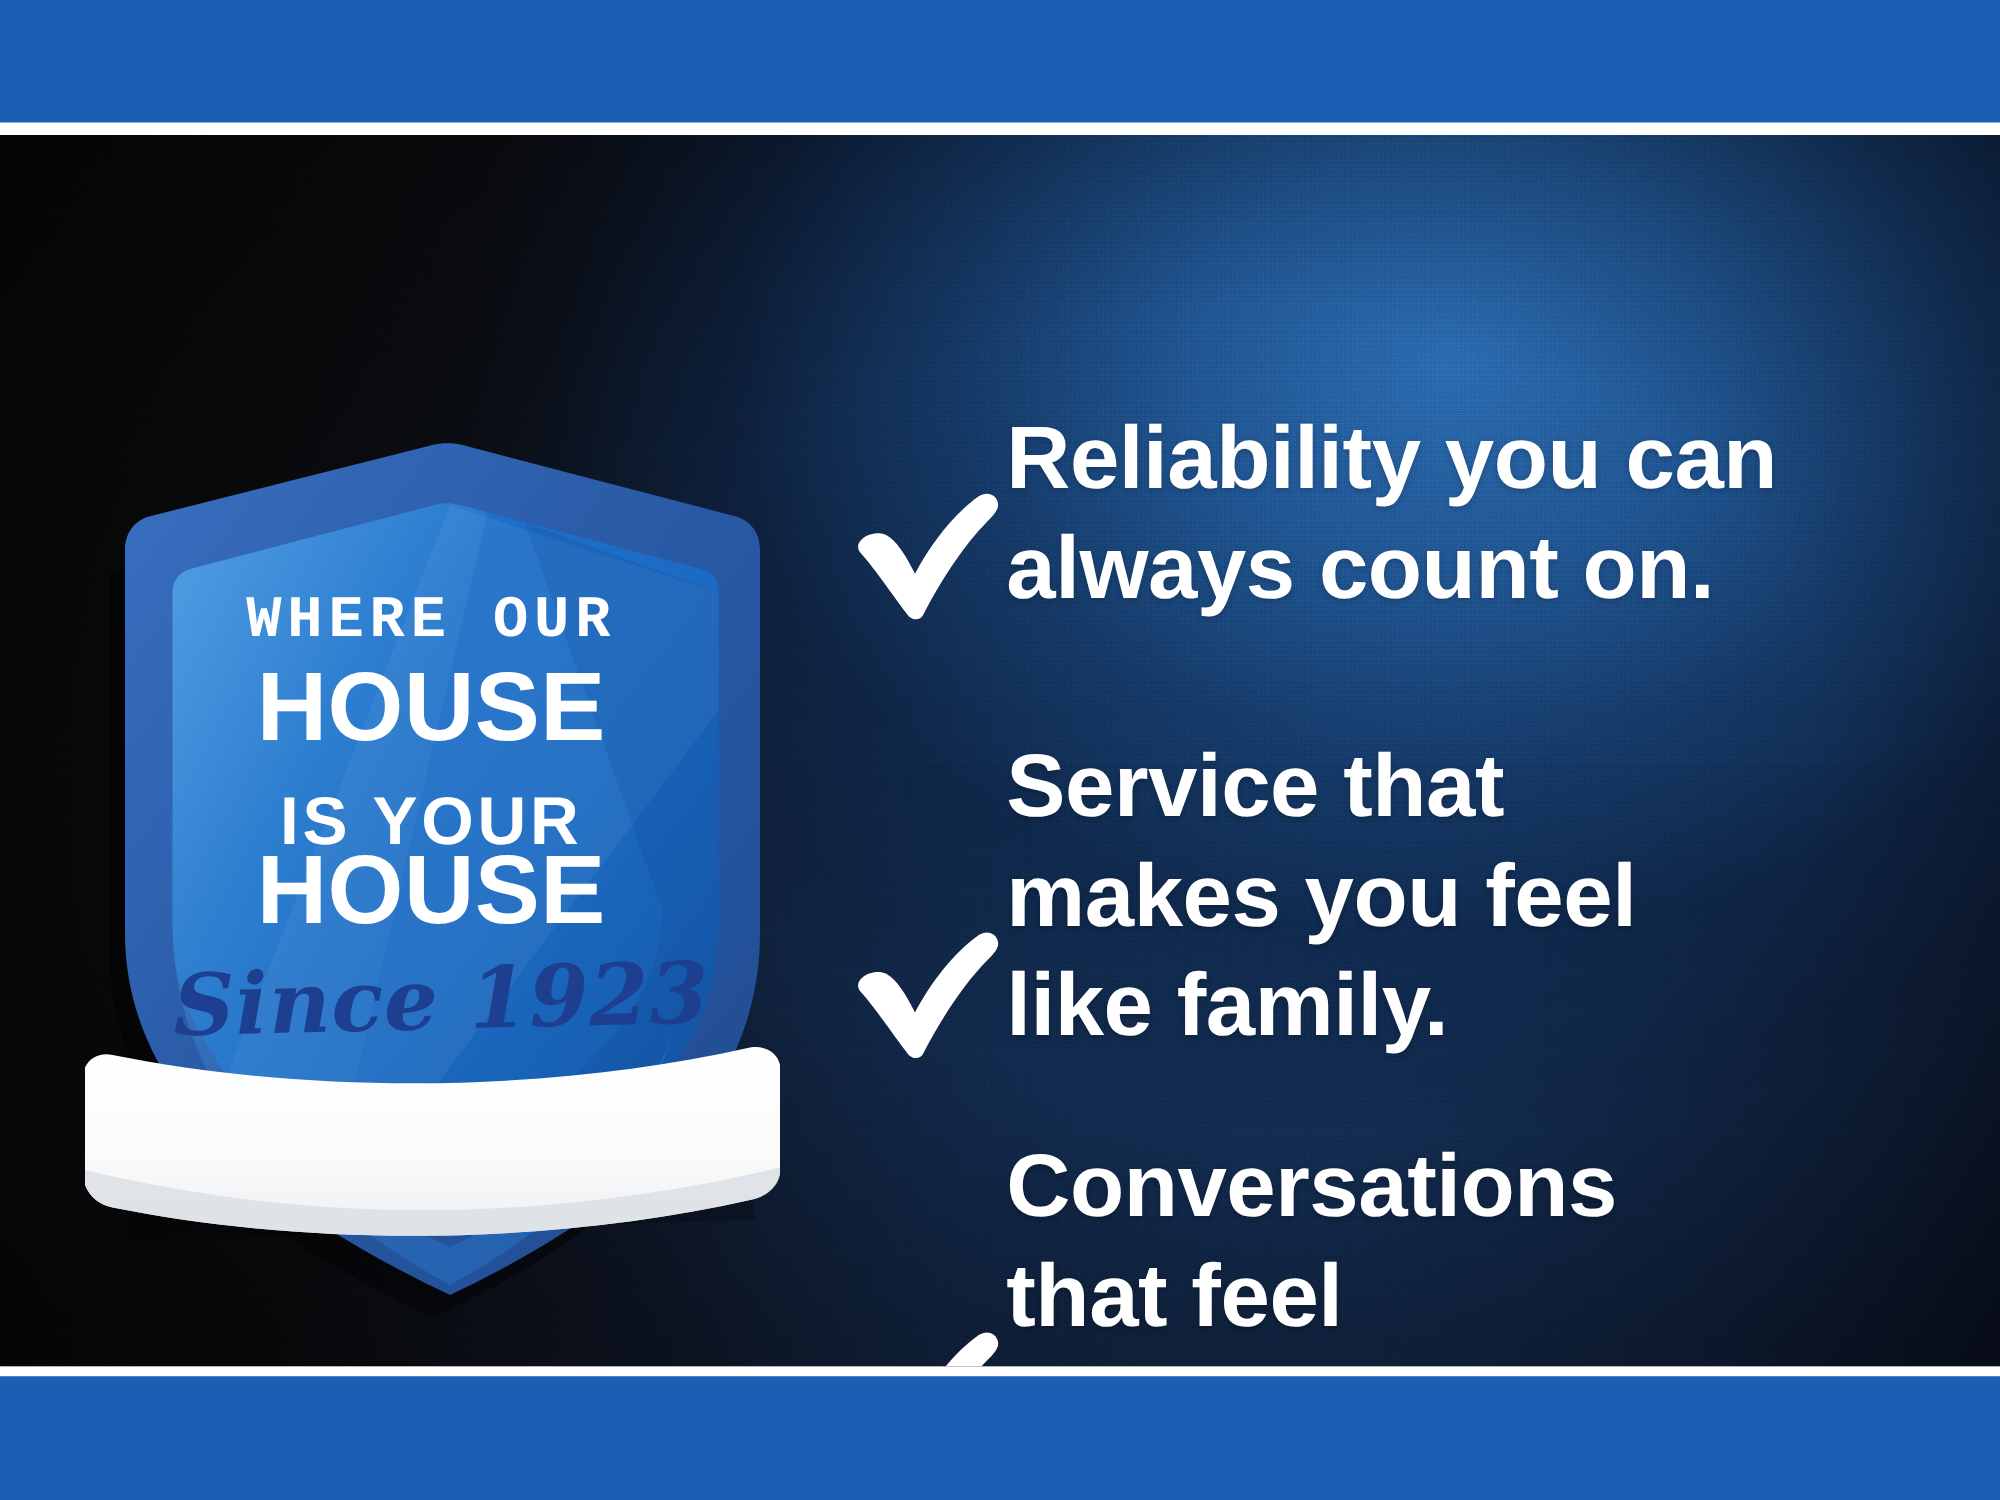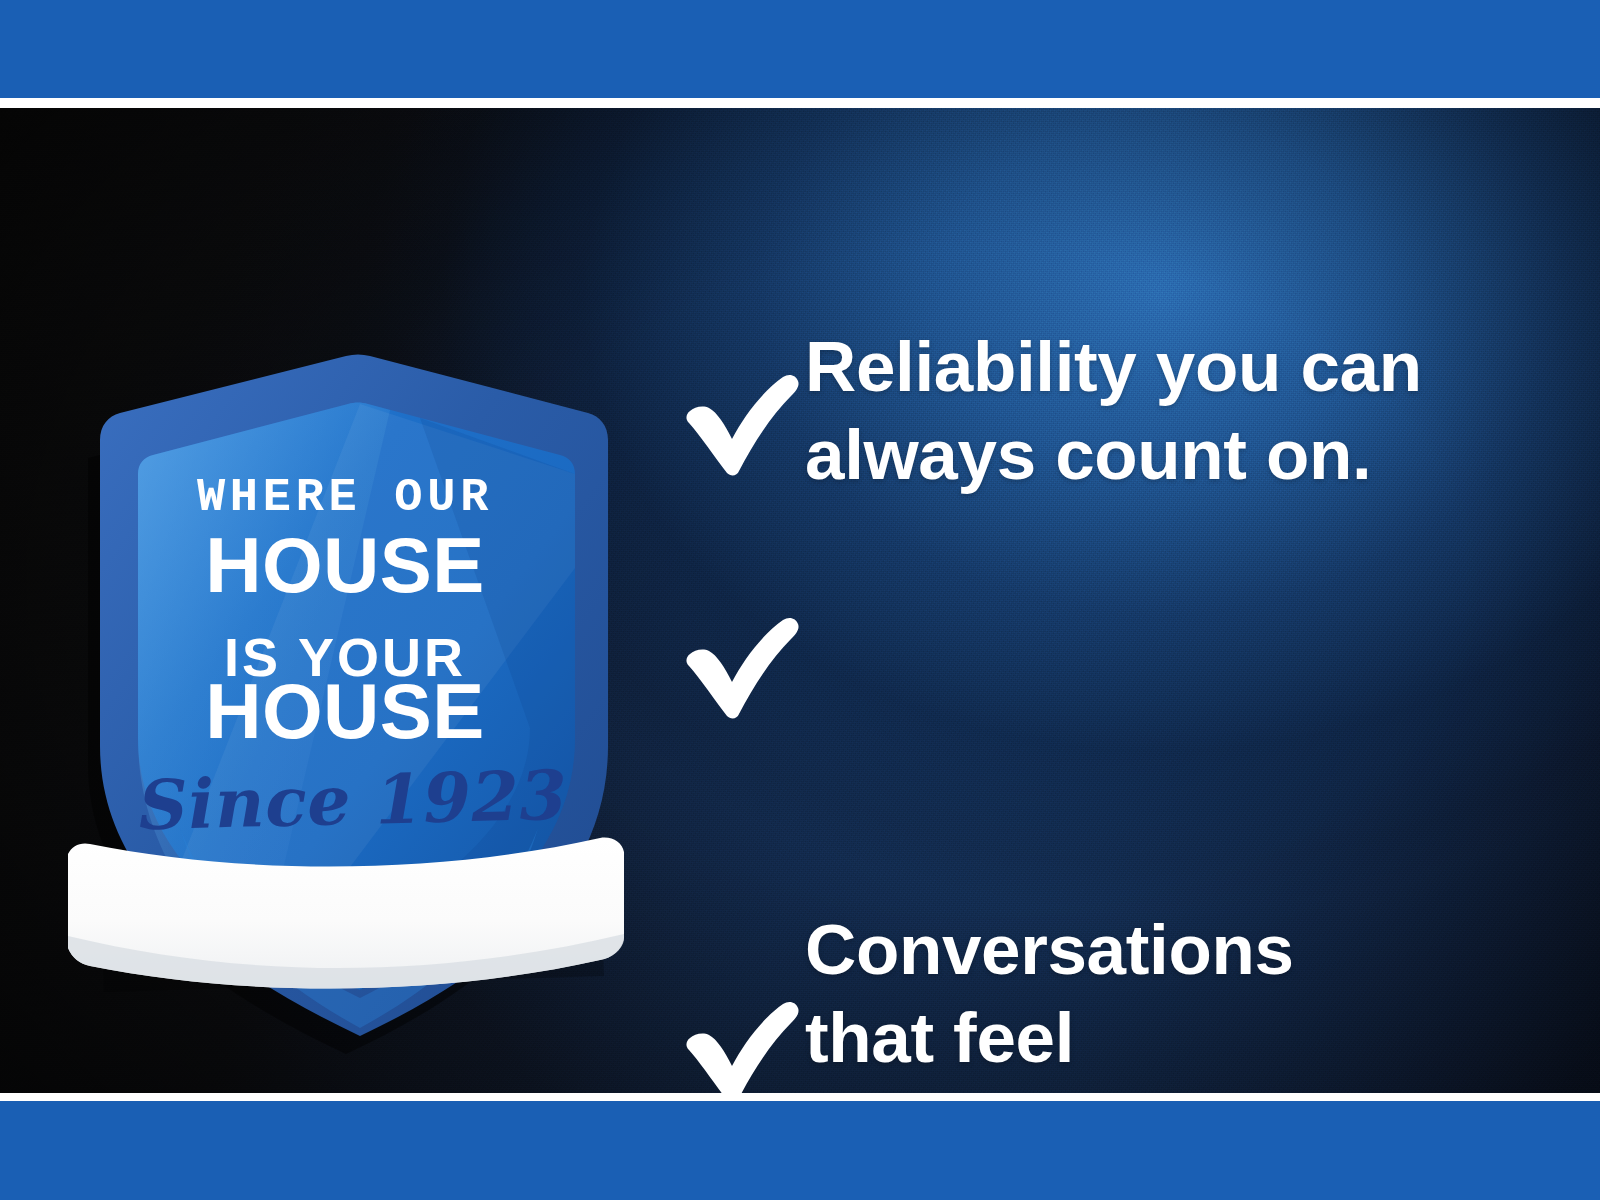--- a/index.html
+++ b/index.html
@@ -139,21 +139,21 @@
     left: 660px;
     top: 120px;
     width: 860px;
     height: 960px;
   }
   .bullet {
     position: absolute;
     left: 0;
     width: 860px;
     display: flex;
-    align-items: center;
+    align-items: flex-end;
   }
   .bullet-1 { top: 95px; }
   .bullet-2 { top: 358px; }
   .bullet-3 { top: 678px; }
 
   .check-icon {
     flex: 0 0 auto;
     width: 145px;
     height: 125px;
     margin-top: 10px;
@@ -299,20 +299,23 @@
                    C 34 54 43 52 49 55
                    C 57 59 65 72 72 86
                    C 84 63 103 38 123 24
                    C 129 20 136 22 138 28
                    C 140 33 136 38 131 43
                    C 110 64 92 93 79 118
                    C 77 123 71 124 67 120
                    C 56 106 40 82 29 70
                    C 25 66 26 61 30 58 Z" fill="#ffffff"></path>
         </svg>
+        <div class="bullet-text">Service that
+makes you feel
+like family.</div>
       </div>
 
       <div class="bullet bullet-3">
         <svg class="check-icon" viewBox="0 0 145 125">
           <path d="M 30 58
                    C 34 54 43 52 49 55
                    C 57 59 65 72 72 86
                    C 84 63 103 38 123 24
                    C 129 20 136 22 138 28
                    C 140 33 136 38 131 43

